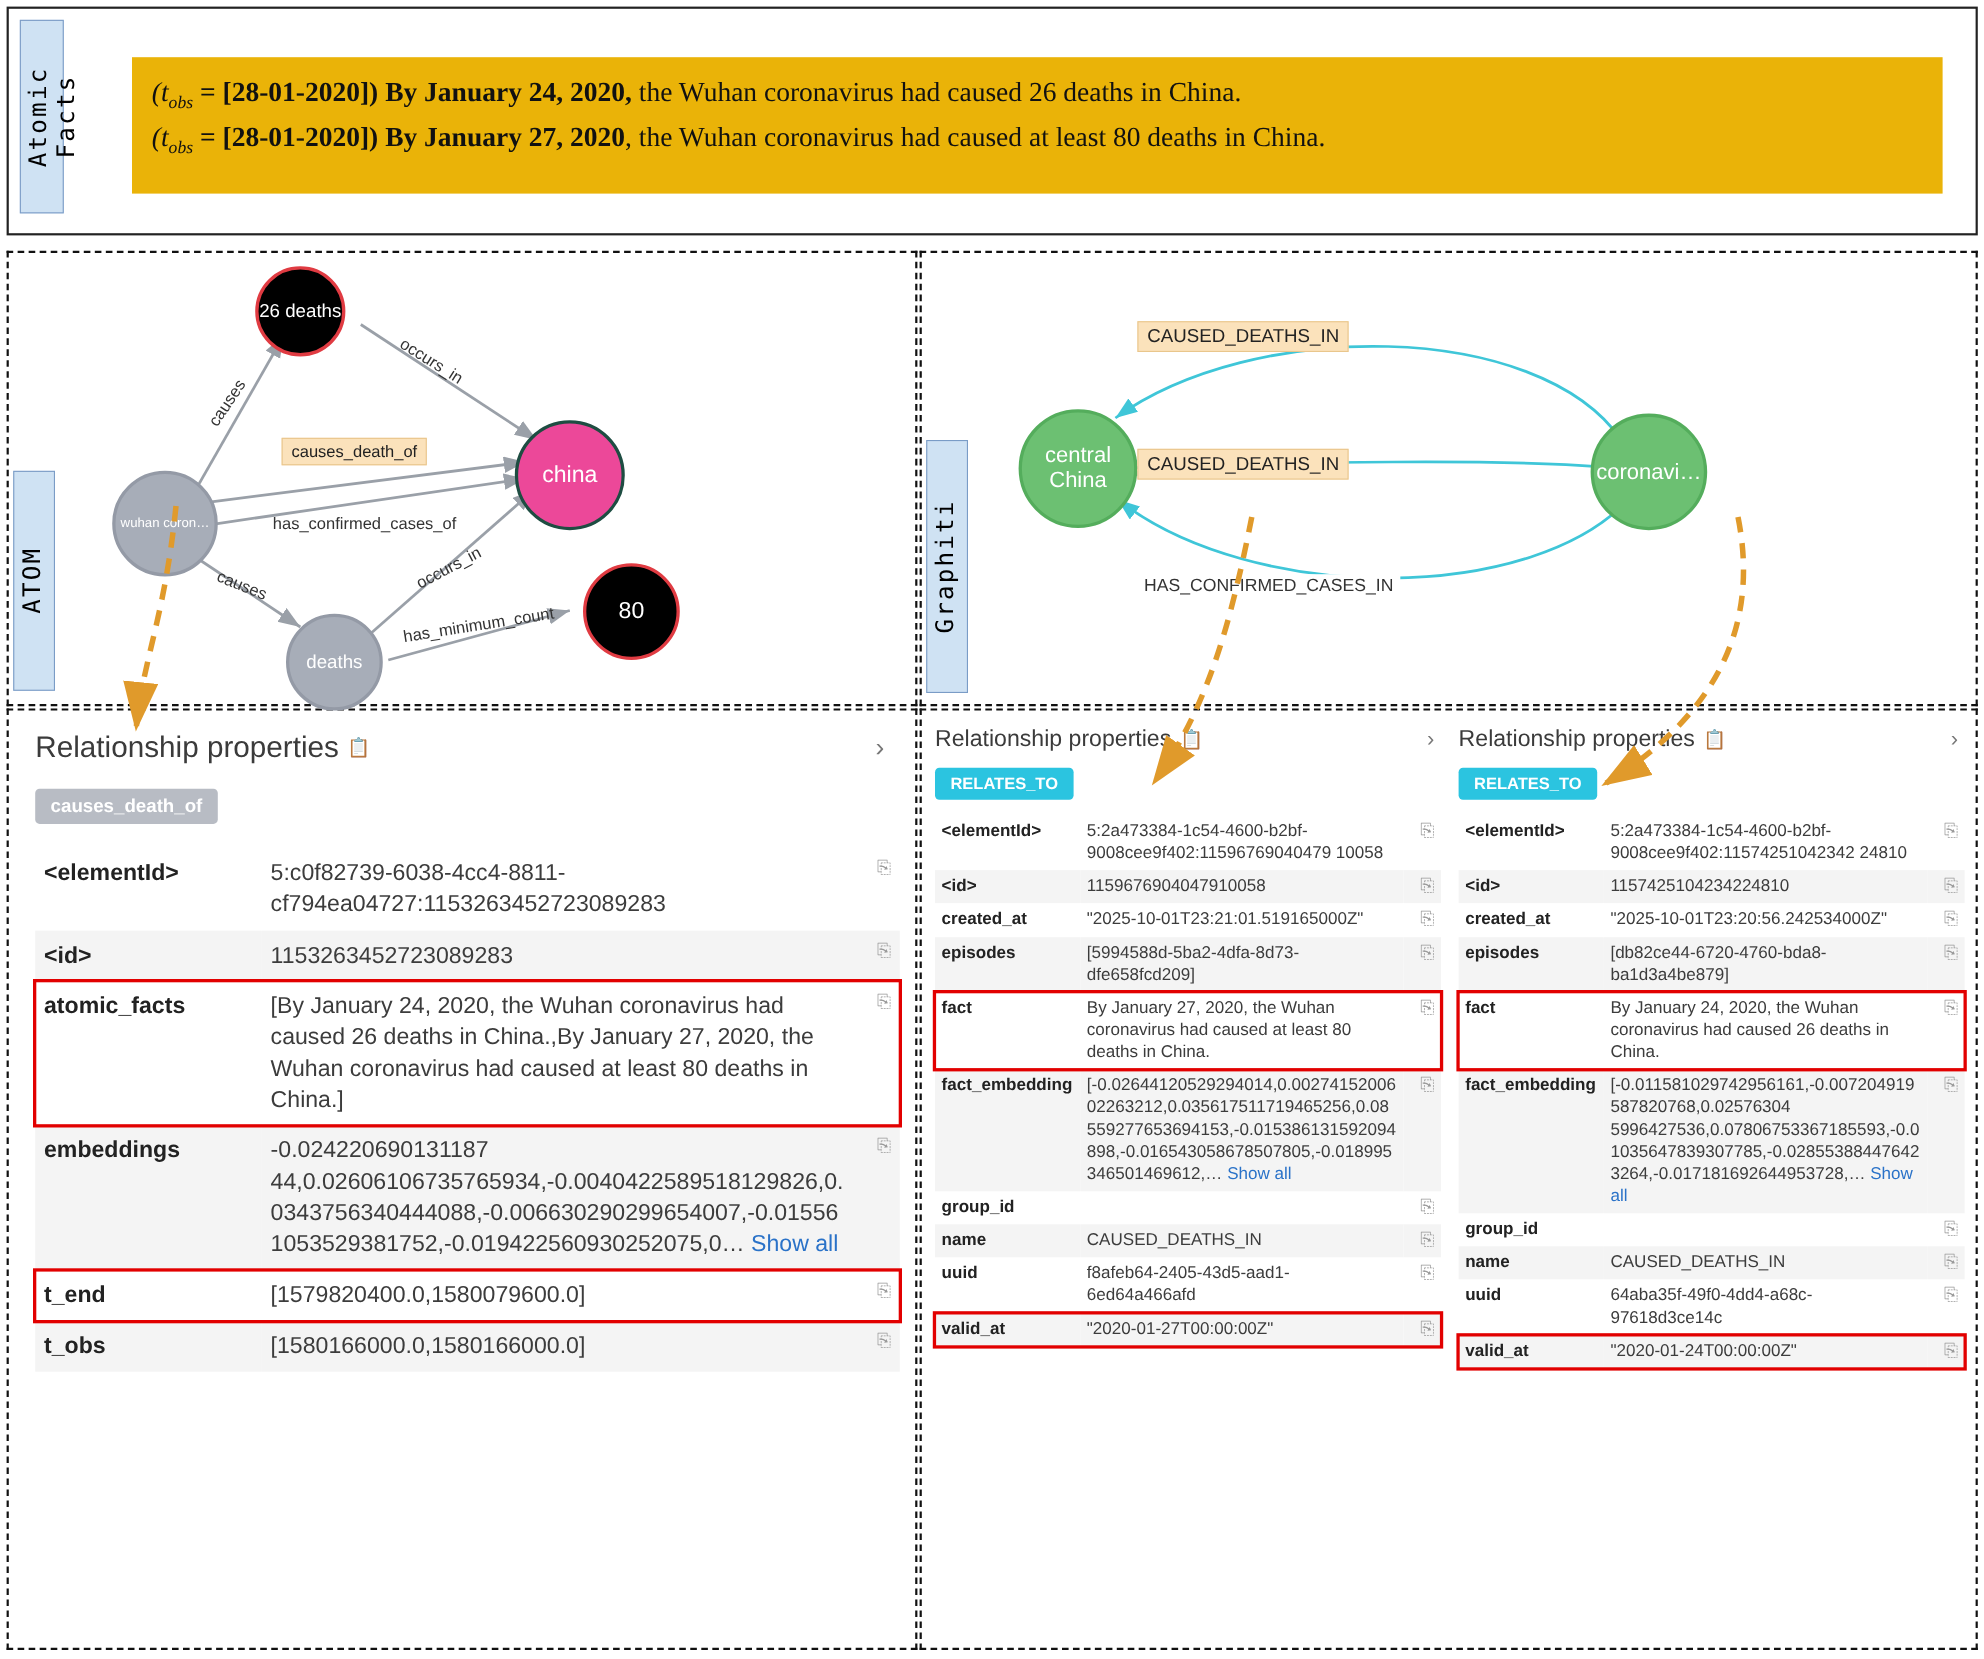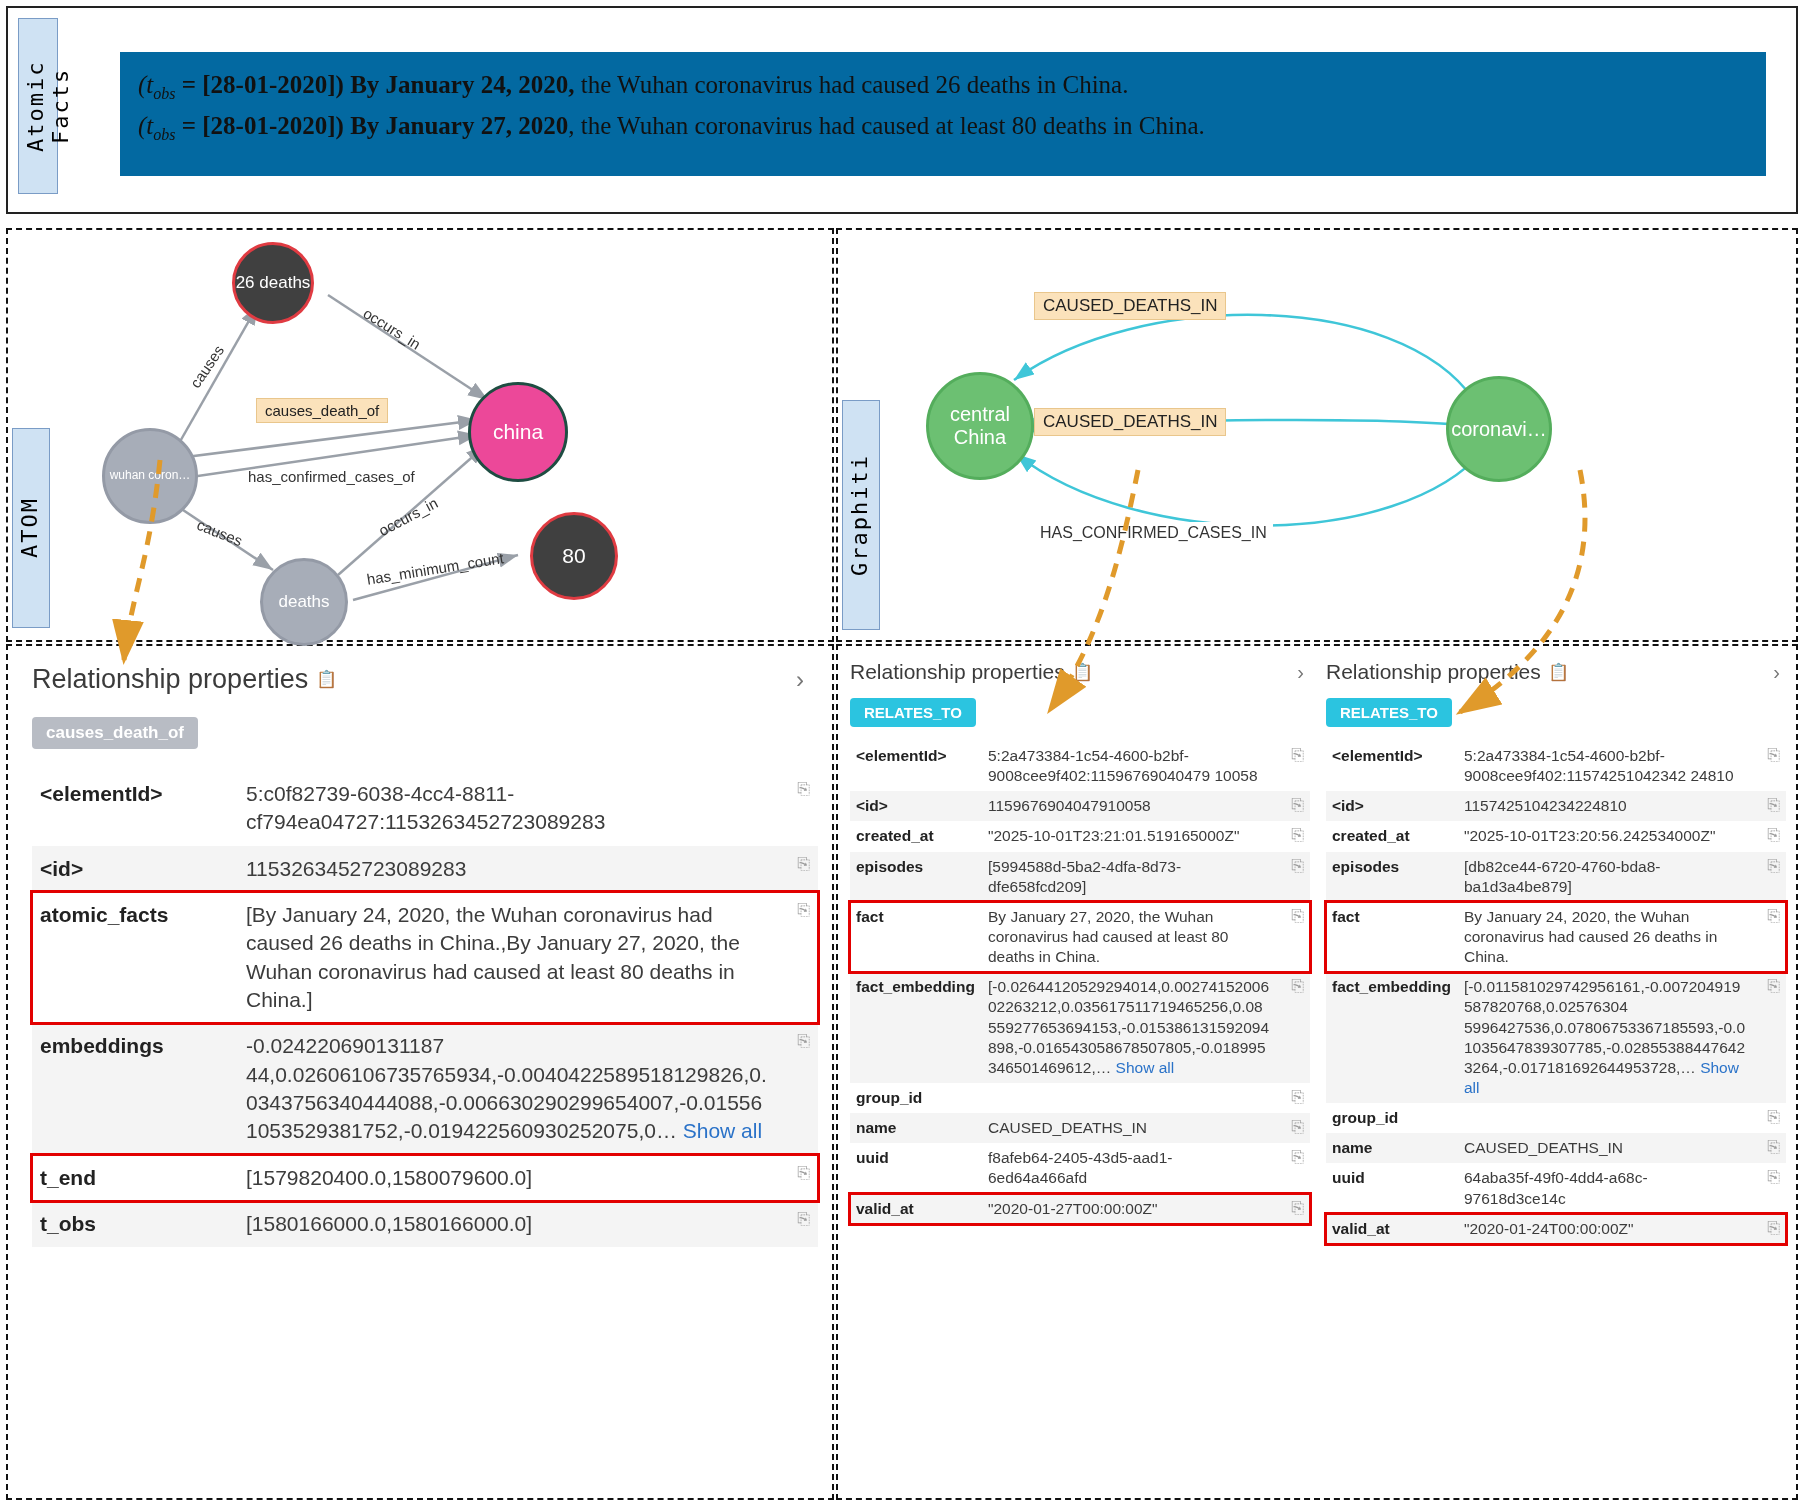--- a/index.html
+++ b/index.html
@@ -39,21 +39,21 @@
     transform: rotate(180deg);
     padding: 6px 4px;
     box-sizing: border-box;
   }
   #facts-vlabel { left: 10px; top: 10px; width: 40px; height: 176px; }
 
   .facts-box {
     position: absolute;
     left: 112px; top: 44px;
     width: 1646px; height: 124px;
-    background: #0369a1;
+    background: #eab308;
     box-sizing: border-box;
     padding: 14px 18px;
     font-family: "Liberation Serif", serif;
     font-size: 25px;
     color: #111;
     line-height: 1.55;
   }
   .facts-box .line { white-space: nowrap; }
   .mono-it { font-family: "Liberation Serif", serif; font-style: italic; }
   .sub { font-size: 16px; vertical-align: sub; font-style: italic; }
@@ -79,21 +79,21 @@
     position: absolute;
     border-radius: 50%;
     display: flex; align-items: center; justify-content: center;
     text-align: center;
     color: #fff;
     box-sizing: border-box;
     font-size: 17px;
     line-height: 1.15;
     z-index: 3;
   }
-  .node.red   { background: #404040; border: 3px solid #e03b42; }
+  .node.red   { background: #000000; border: 3px solid #e03b42; }
   .node.grey  { background: #a7adb8; border: 3px solid #949aa6; }
   .node.dark  { background: #ec4899; border: 3px solid #1e4d42; }
   .node.green { background: #6cc072; border: 3px solid #54ad5c; }
 
   .edge-label {
     position: absolute;
     font-size: 15px;
     color: #333;
     background: transparent;
     white-space: nowrap;

